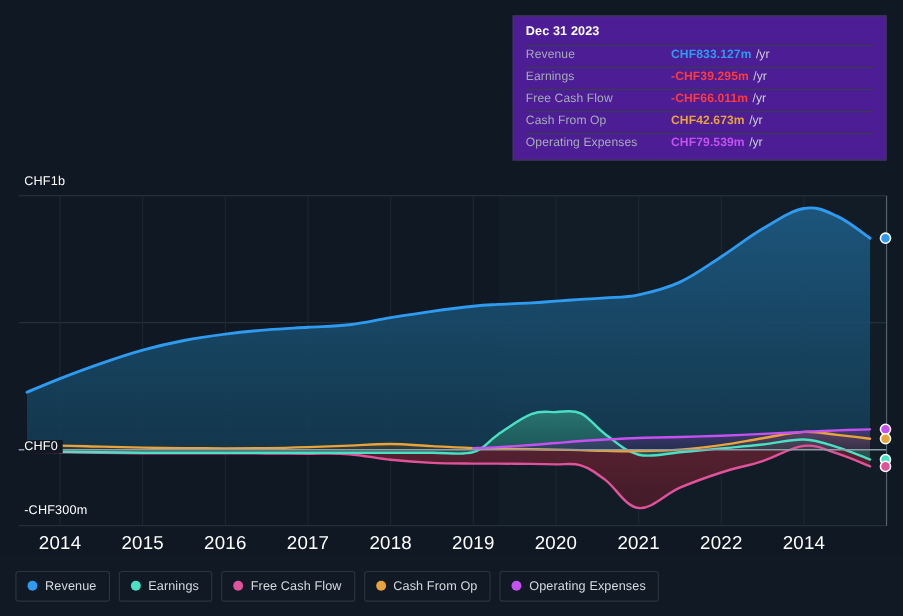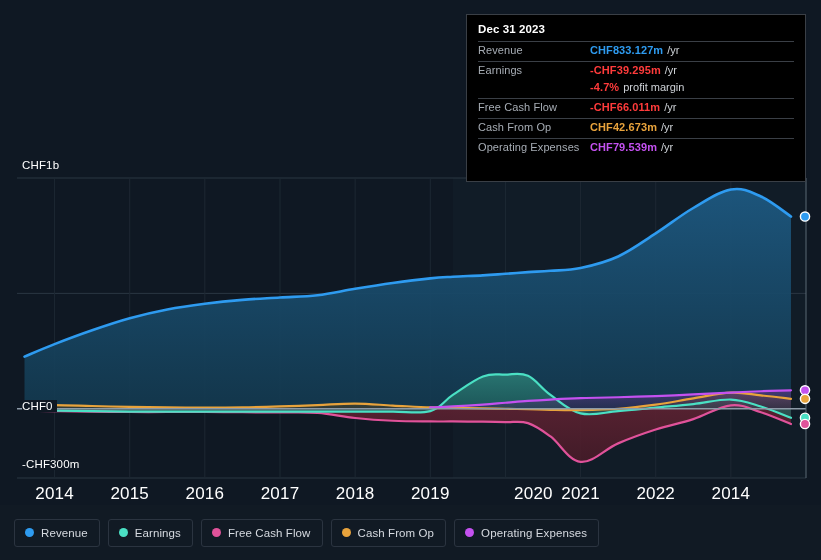--- a/index.html
+++ b/index.html
@@ -57,24 +57,24 @@
     transform: translateX(-50%);
     white-space: nowrap;
   }
 
   
   #tooltip {
     position: absolute;
     left: 466px;
     top: 14px;
     width: 340px;
-    background: #000000;
+    background: #4c1d95;
     border: 1px solid #3a3f46;
     box-sizing: border-box;
-    padding: 8px 11px 23px 11px;
+    padding: 8px 11px 4px 11px;
     color: #cfd3d8;
     font-size: 11px;
   }
   #tooltip-date {
     color: #ffffff;
     font-size: 11.5px;
     font-weight: bold;
     padding-bottom: 6px;
     letter-spacing: 0.1px;
   }
@@ -93,20 +93,21 @@
     width: 112px;
     flex: 0 0 112px;
     color: #a7adb5;
     font-size: 11px;
     letter-spacing: 0.1px;
   }
   .tt-val {
     font-size: 11px;
     font-weight: bold;
     letter-spacing: 0.1px;
+    margin-left: 20px;
   }
   .tt-unit {
     color: #cfd3d8;
     font-size: 11px;
     font-weight: normal;
     margin-left: 4px;
   }
 
   
   #legend {
@@ -232,42 +233,38 @@
     <div class="y-axis-label" id="y-label-zero">CHF0</div>
     <div class="y-axis-label" id="y-label-bot">-CHF300m</div>
 
     <div id="x-ticks">
         <div class="x-axis-tick" style="left: 54.5714px;">2014</div>
         <div class="x-axis-tick" style="left: 129.714px;">2015</div>
         <div class="x-axis-tick" style="left: 204.857px;">2016</div>
         <div class="x-axis-tick" style="left: 280px;">2017</div>
         <div class="x-axis-tick" style="left: 355.143px;">2018</div>
         <div class="x-axis-tick" style="left: 430.286px;">2019</div>
-        <div class="x-axis-tick" style="left: 505.429px; margin-left: 28px;">2020</div>
+        <div class="x-axis-tick" style="left: 505.429px;">2020</div>
         <div class="x-axis-tick" style="left: 580.571px;">2021</div>
         <div class="x-axis-tick" style="left: 655.714px;">2022</div>
         <div class="x-axis-tick" style="left: 730.857px;">2014</div>
       </div>
   </div>
 
   <div id="tooltip">
     <div id="tooltip-date">Dec 31 2023</div>
     <div id="tooltip-rows">
         <div class="tt-row">
           <div class="tt-key">Revenue</div>
           <div><span class="tt-val" style="color: rgb(46, 155, 240);">CHF833.127m</span><span class="tt-unit">/yr</span></div>
         </div>
         <div class="tt-row">
           <div class="tt-key">Earnings</div>
           <div><span class="tt-val" style="color: rgb(255, 59, 59);">-CHF39.295m</span><span class="tt-unit">/yr</span></div>
         </div>
-        <div class="tt-row tt-sub">
-          <div class="tt-key"></div>
-          <div><span class="tt-val" style="color: rgb(255, 59, 59);">-4.7%</span><span class="tt-unit">profit margin</span></div>
-        </div>
         <div class="tt-row">
           <div class="tt-key">Free Cash Flow</div>
           <div><span class="tt-val" style="color: rgb(255, 59, 59);">-CHF66.011m</span><span class="tt-unit">/yr</span></div>
         </div>
         <div class="tt-row">
           <div class="tt-key">Cash From Op</div>
           <div><span class="tt-val" style="color: rgb(232, 163, 60);">CHF42.673m</span><span class="tt-unit">/yr</span></div>
         </div>
         <div class="tt-row">
           <div class="tt-key">Operating Expenses</div>

